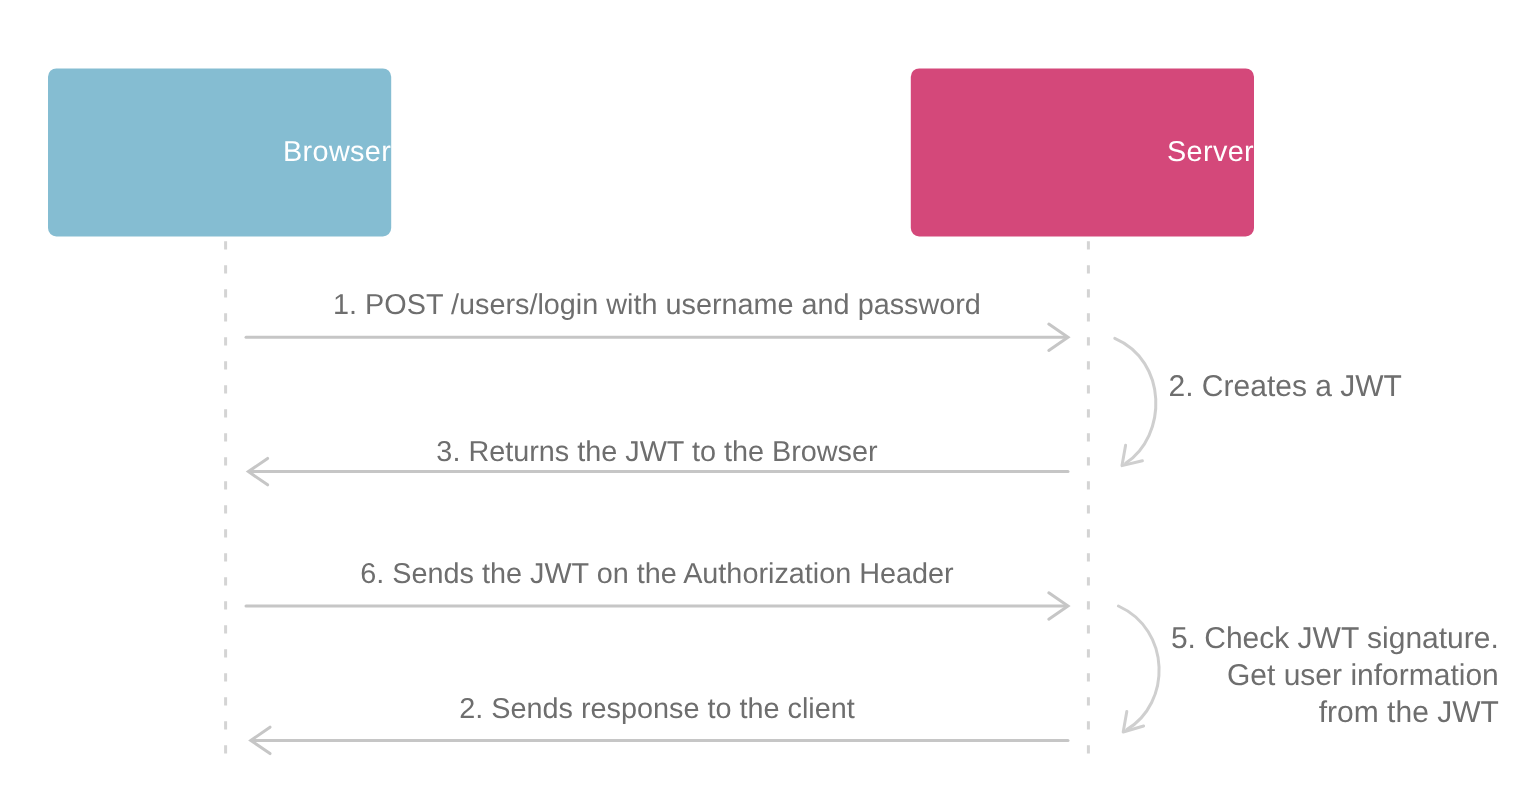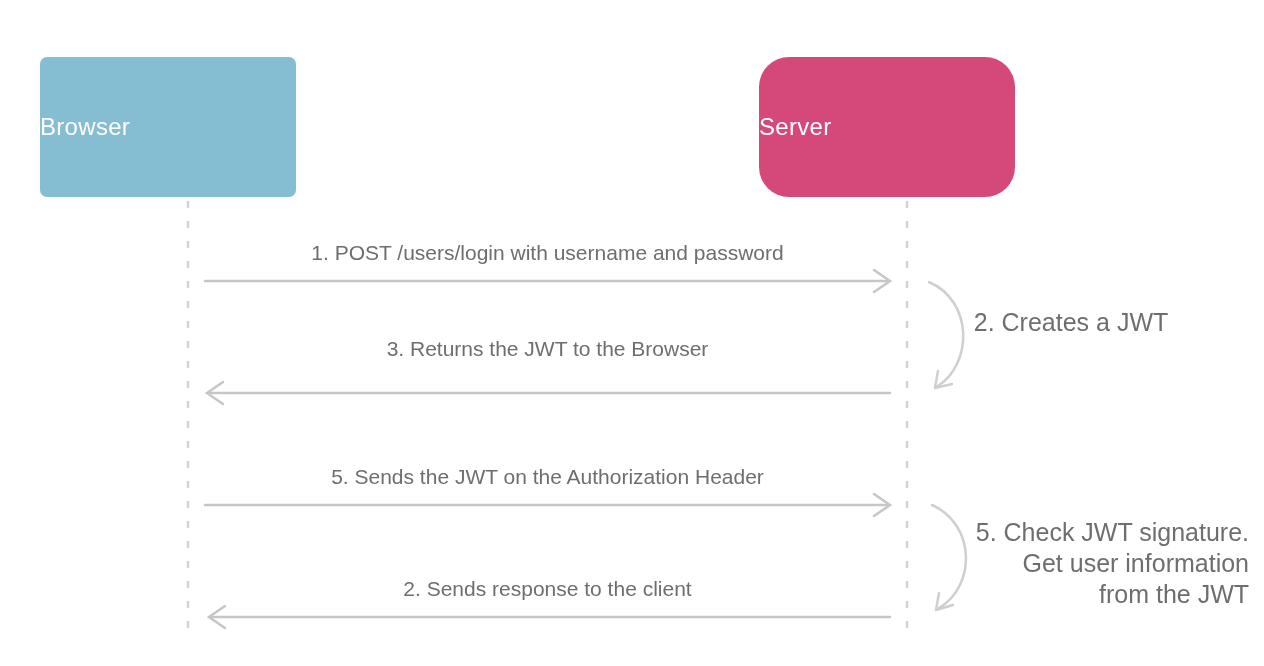--- a/index.html
+++ b/index.html
@@ -8,41 +8,41 @@
     width: 1264px;
     height: 666px;
     background: #ffffff;
     overflow: hidden;
     font-family: "Liberation Sans", sans-serif;
   }
   .diagram-svg { position: absolute; left: 0; top: 0; }
   .actor {
     position: absolute;
     top: 57px;
-    width: 256px;
+    width: 286px;
     height: 140px;
     border-radius: 7px;
     display: flex;
     align-items: center;
-    justify-content: flex-start;
+    justify-content: flex-end;
     color: #ffffff;
     font-size: 24px;
     letter-spacing: 0.3px;
   }
   .actor-browser { left: 40px; background: #85bdd2; }
-  .actor-server  { left: 759px; background: #d4487a; border-radius: 30px; }
+  .actor-server  { left: 759px; background: #d4487a; }
   .msg-label {
     position: absolute;
     color: #6e6e6e;
-    font-size: 21px;
+    font-size: 24px;
     text-align: center;
     white-space: nowrap;
   }
   .msg1 { left: 205px; top: 241px; width: 685px; }
-  .msg3 { left: 205px; top: 337px; width: 685px; }
+  .msg3 { left: 205px; top: 363px; width: 685px; }
   .msg4 { left: 205px; top: 465px; width: 685px; }
   .msg6 { left: 205px; top: 577px; width: 685px; }
   .note {
     position: absolute;
     color: #6e6e6e;
     font-size: 25px;
     text-align: center;
     line-height: 31px;
   }
   .note2 { left: 971px; top: 307px; width: 200px; }
@@ -98,21 +98,21 @@
 
   <div class="actor actor-browser" style="background-color: rgb(133, 189, 210);">
     <span>Browser</span>
   </div>
   <div class="actor actor-server" style="background-color: rgb(212, 72, 122);">
     <span>Server</span>
   </div>
 
   <div class="msg-label msg1">1. POST /users/login with username and password</div>
   <div class="msg-label msg3">3. Returns the JWT to the Browser</div>
-  <div class="msg-label msg4">5. Sends the JWT on the Authorization Header</div>
+  <div class="msg-label msg4">6. Sends the JWT on the Authorization Header</div>
   <div class="msg-label msg6">2. Sends response to the client</div>
 
   <div class="note note2">
     <div>2. Creates a JWT</div>
   </div>
   <div class="note note5">
     <div>5. Check JWT signature.</div>
     <div>Get user information</div>
     <div>from the JWT</div>
   </div>

